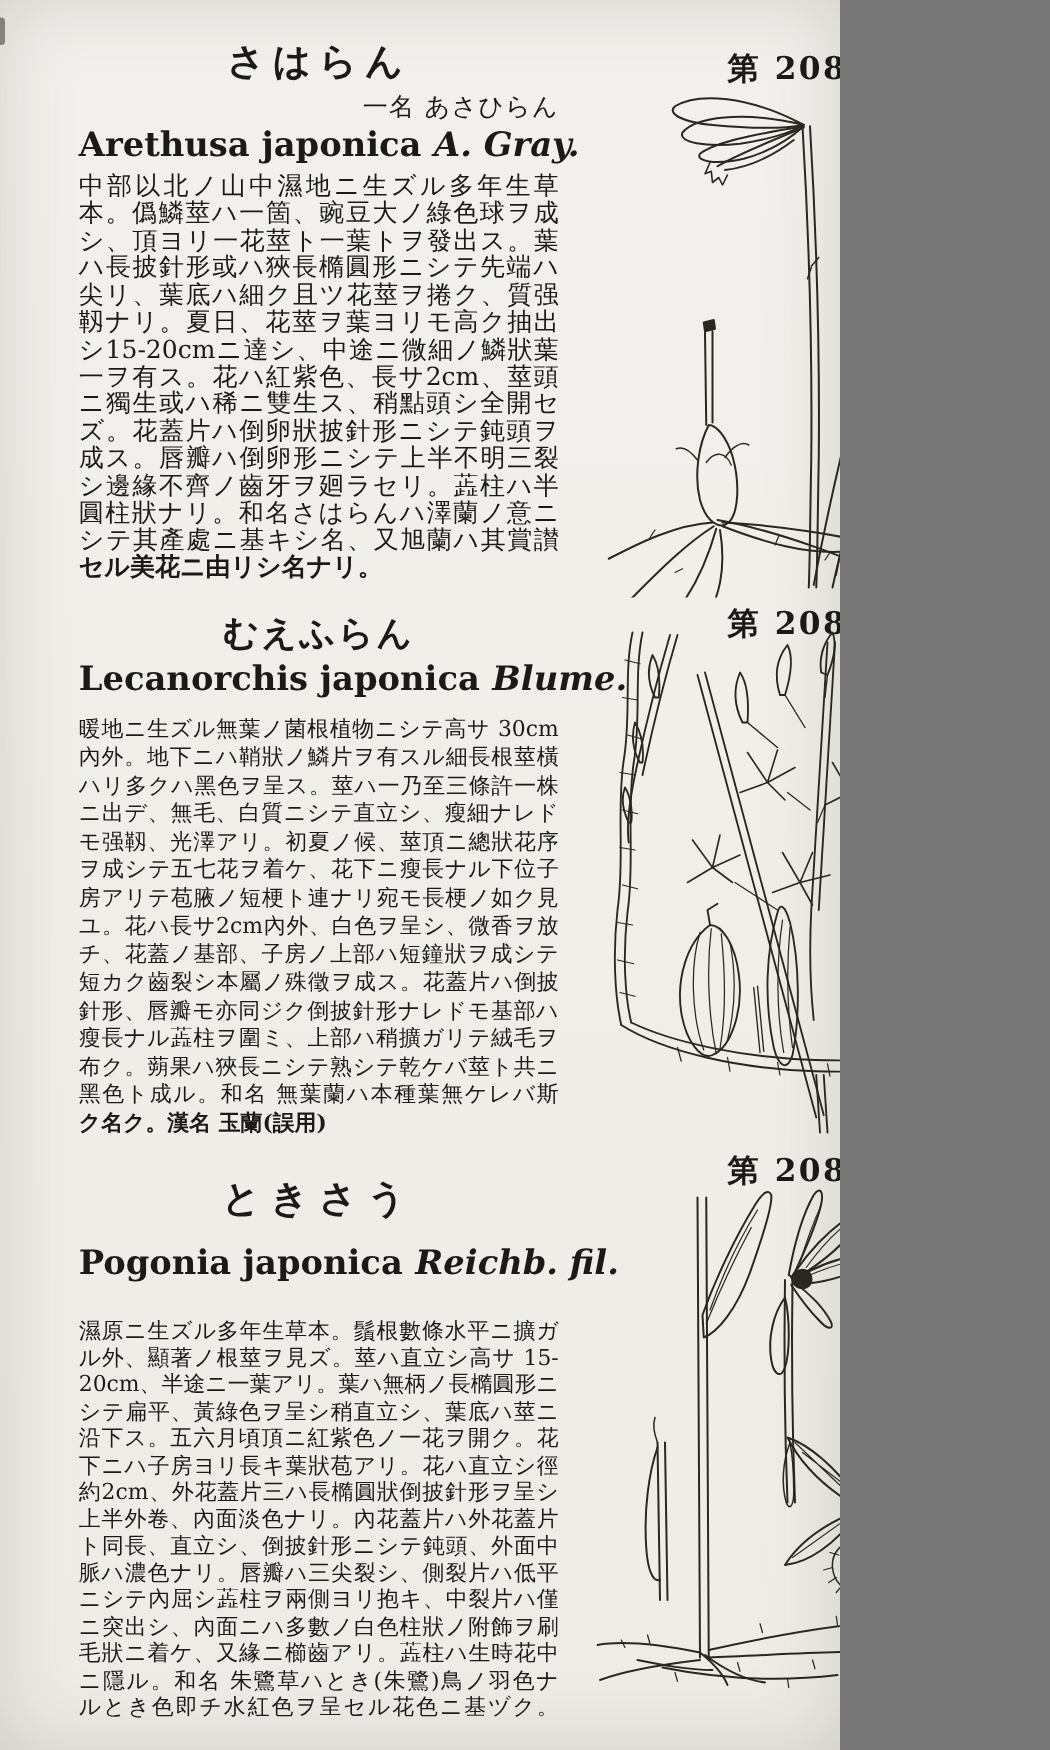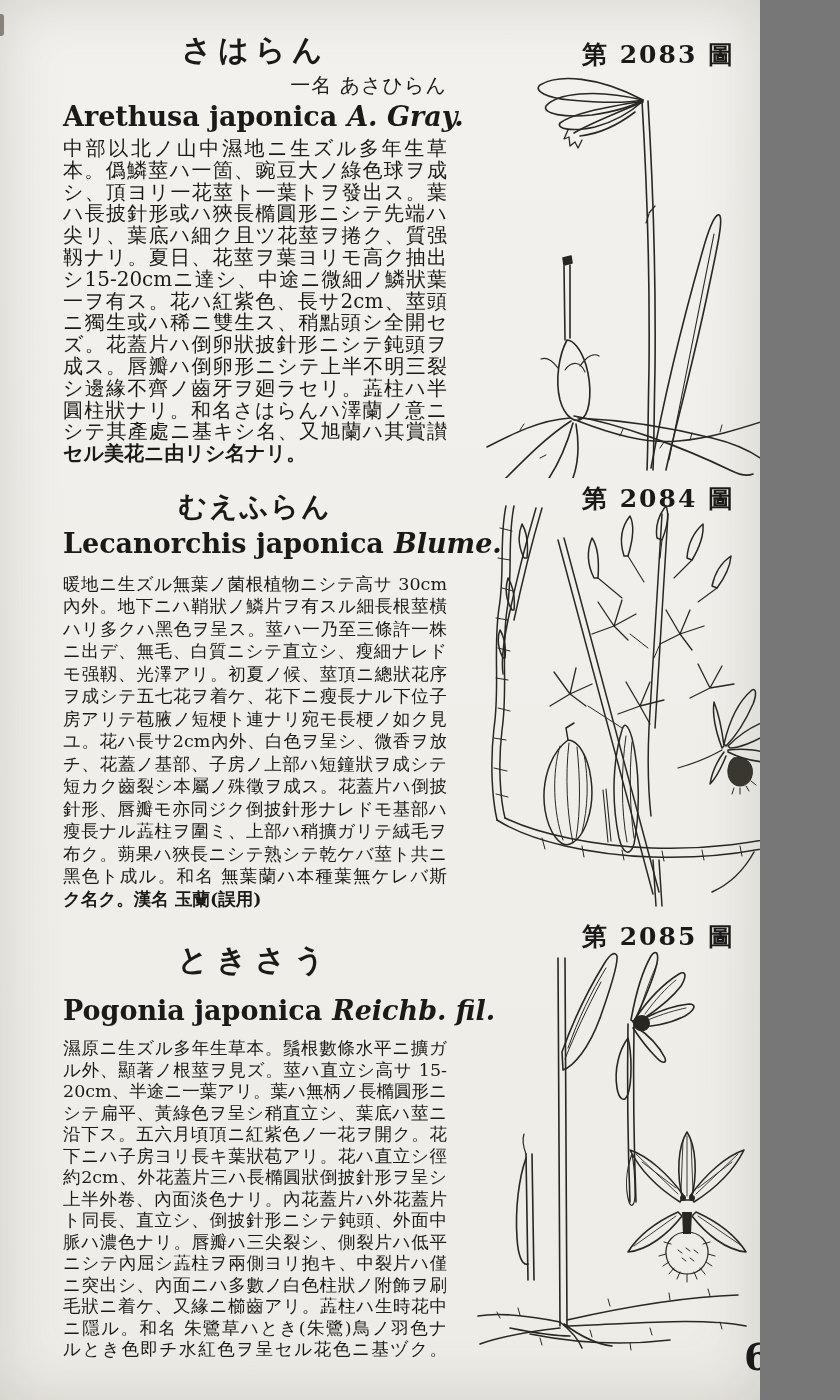--- a/index.html
+++ b/index.html
@@ -1,17 +1,17 @@
 <!DOCTYPE html>
 <html><head>
 <meta charset="utf-8">
 <style>
   html,body { margin:0; padding:0; background:#777; }
   .page {
-    position:relative; width:760px; height:1400px; overflow:hidden;
+    position:relative; width:672px; height:1400px; overflow:hidden;
     background:#f1efeb;
     background-image:linear-gradient(180deg,#f3f1ed 0%,#f0eee9 55%,#eeece7 100%);
     font-family:"DejaVu Serif","Liberation Serif",serif;
     color:#1b1a18;
     box-shadow:inset 0 0 60px rgba(120,115,105,.25);
   }
   .entry { position:absolute; left:63px; width:384px; }
   .entry-title {
     text-align:center; font-weight:bold; line-height:1.2; margin:0;
     font-family:"DejaVu Sans","Liberation Sans",sans-serif;
@@ -19,21 +19,21 @@
   .e1 .entry-title { font-size:30px; letter-spacing:6px; }
   .e2 .entry-title { font-size:28px; letter-spacing:2px; }
   .e3 .entry-title { font-size:30px; letter-spacing:8px; }
   .entry-alias { text-align:right; font-size:20px; margin-top:4px; letter-spacing:1px; }
   .latin-line { text-align:center; font-size:27px; font-weight:bold; margin-top:2px; white-space:nowrap; }
   .latin-author { font-style:italic; margin-left:10px; font-weight:bold; }
   .body { margin-top:6px; }
   .e1 .body-line { font-size:20px; line-height:21.8px; height:21.8px; }
   .e2 .body  { margin-top:14px; }
   .e2 .body-line { font-size:17.5px; line-height:22.5px; height:22.5px; }
-  .e3 .body  { margin-top:12px; }
+  .e3 .body  { margin-top:29px; }
   .e3 .body-line { font-size:17.5px; line-height:21.5px; height:21.5px; }
   .body-line {
     text-align:justify; text-align-last:justify; text-justify:inter-character;
     overflow:hidden; white-space:nowrap;
   }
   .e1 .body-line:last-child, .e2 .body-line:last-child { text-align-last:left;font-weight:bold; }
   .fig-caption {
     position:absolute; left:582px; width:160px; font-size:25px; font-weight:bold;
     letter-spacing:2px; white-space:nowrap;
   }

